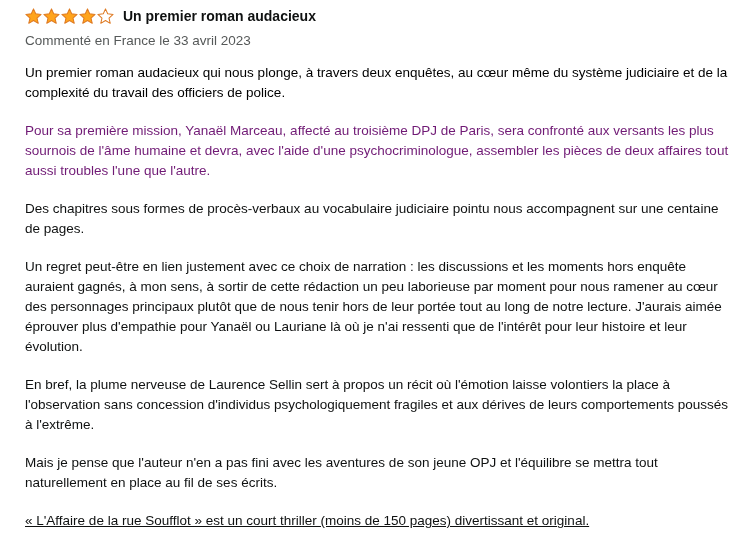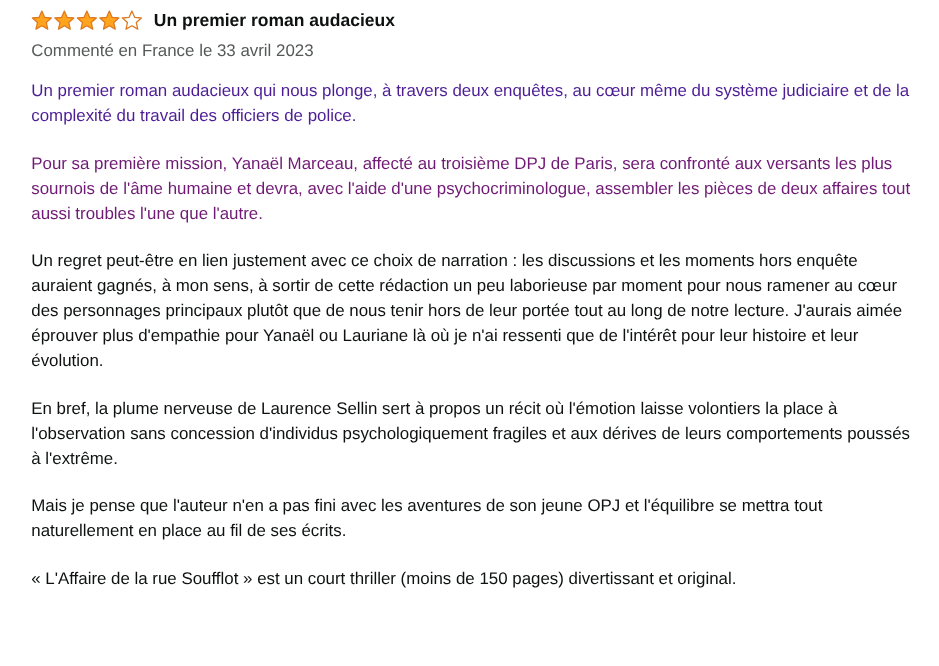--- a/index.html
+++ b/index.html
@@ -50,20 +50,21 @@
     margin: 0 0 13px 0;
   }
   .review-body p {
     font-size: 13.5px;
     line-height: 20px;
     color: #0F1111;
     margin: 0 0 18px 0;
   }
   .review-body p:last-child {
     margin-bottom: 6px;
+    text-decoration: underline;
   }
 </style>
 </head>
 <body>
 
 <div class="review">
 
   <div class="review-header">
     <span class="star-rating">
         <span style="line-height:0">
@@ -91,21 +92,22 @@
             <polygon points="10,1 12.6,6.9 19,7.6 14.2,11.9 15.6,18.2 10,14.9 4.4,18.2 5.8,11.9 1,7.6 7.4,6.9" fill="#FFFFFF" stroke="#DE7921" stroke-width="1.2" stroke-linejoin="round"></polygon>
           </svg>
         </span>
       </span>
     <a class="review-title" style="color: rgb(15, 17, 17);">Un premier roman audacieux</a>
   </div>
 
   <div class="review-date" style="color: rgb(86, 89, 89);">Commenté en France le 33 avril 2023</div>
 
   <div class="review-body">
-    <p style="color: #4c1d95;">Un premier roman audacieux qui nous plonge, à travers deux enquêtes, au cœur même du système judiciaire et de la complexité du travail des officiers de police.</p>
+    <p style="color: #000000;">Un premier roman audacieux qui nous plonge, à travers deux enquêtes, au cœur même du système judiciaire et de la complexité du travail des officiers de police.</p>
     <p style="color: #701a75;">Pour sa première mission, Yanaël Marceau, affecté au troisième DPJ de Paris, sera confronté aux versants les plus sournois de l'âme humaine et devra, avec l'aide d'une psychocriminologue, assembler les pièces de deux affaires tout aussi troubles l'une que l'autre.</p>
+    <p style="color: rgb(15, 17, 17);">Des chapitres sous formes de procès-verbaux au vocabulaire judiciaire pointu nous accompagnent sur une centaine de pages.</p>
     <p style="color: rgb(15, 17, 17);">Un regret peut-être en lien justement avec ce choix de narration : les discussions et les moments hors enquête auraient gagnés, à mon sens, à sortir de cette rédaction un peu laborieuse par moment pour nous ramener au cœur des personnages principaux plutôt que de nous tenir hors de leur portée tout au long de notre lecture. J'aurais aimée éprouver plus d'empathie pour Yanaël ou Lauriane là où je n'ai ressenti que de l'intérêt pour leur histoire et leur évolution.</p>
     <p style="color: rgb(15, 17, 17);">En bref, la plume nerveuse de Laurence Sellin sert à propos un récit où l'émotion laisse volontiers la place à l'observation sans concession d'individus psychologiquement fragiles et aux dérives de leurs comportements poussés à l'extrême.</p>
     <p style="color: rgb(15, 17, 17);">Mais je pense que l'auteur n'en a pas fini avec les aventures de son jeune OPJ et l'équilibre se mettra tout naturellement en place au fil de ses écrits.</p>
     <p style="color: rgb(15, 17, 17);">« L'Affaire de la rue Soufflot » est un court thriller (moins de 150 pages) divertissant et original.</p>
   </div>
 
 </div>
 
 </body></html>

